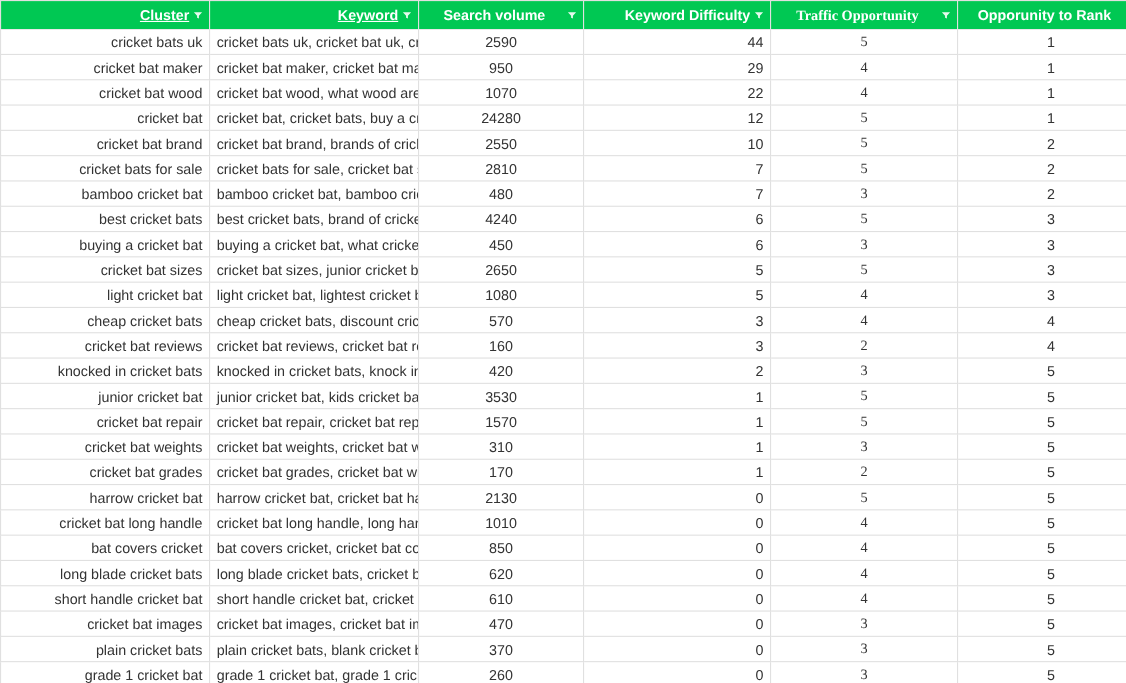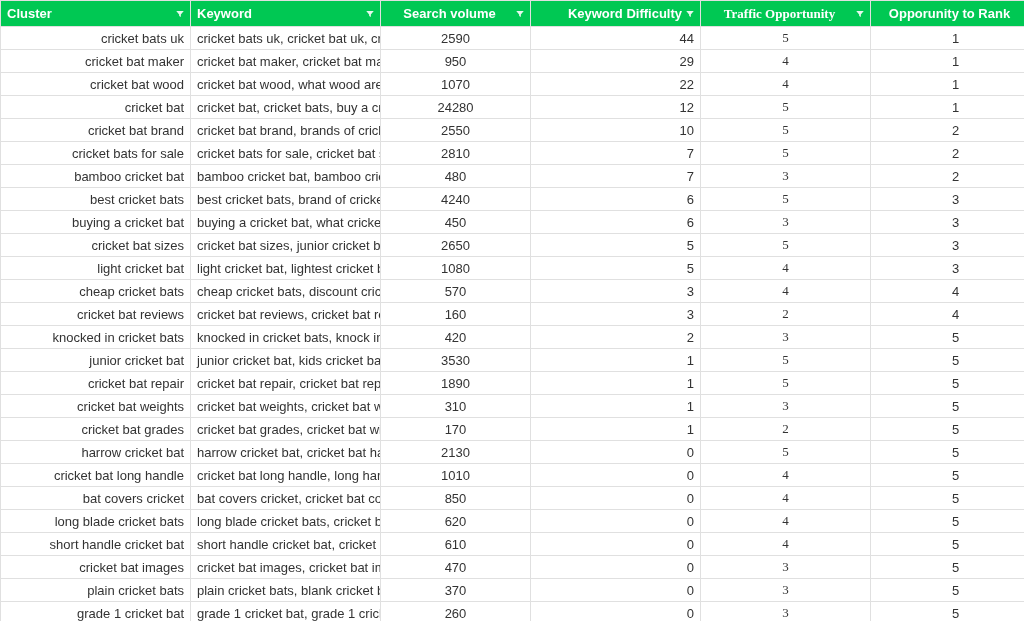--- a/index.html
+++ b/index.html
@@ -54,21 +54,21 @@
     width: 10px;
     height: 10px;
     fill: #fff;
   }
   .c-cluster { width: 190px; text-align: right; }
   .c-keyword { width: 190px; text-align: left; margin-left: 37px; }
   .c-vol     { width: 150px; text-align: center; }
   .c-diff    { width: 170px; text-align: right; }
   .c-opp     { width: 170px; text-align: center; font-family: Liberation Serif, serif; }
   .c-rank    { width: 170px; text-align: center; }
-  .header .c-cluster, .header .c-keyword { text-align: left; }
+  .header .c-cluster, .header .c-keyword { text-align: right; text-decoration: underline; }
 </style>
 </head>
 <body>
 
 <div class="sheet">
   <div class="row header">
     <div class="cell c-cluster">
       <span>Cluster</span>
       <span class="filter-icon">
           <svg viewBox="0 0 24 24">
@@ -230,21 +230,21 @@
       <div class="cell c-cluster">junior cricket bat</div>
       <div class="cell c-keyword">junior cricket bat, kids cricket bat,</div>
       <div class="cell c-vol">3530</div>
       <div class="cell c-diff">1</div>
       <div class="cell c-opp">5</div>
       <div class="cell c-rank">5</div>
     </div>
     <div class="row">
       <div class="cell c-cluster">cricket bat repair</div>
       <div class="cell c-keyword">cricket bat repair, cricket bat repa</div>
-      <div class="cell c-vol">1890</div>
+      <div class="cell c-vol">1570</div>
       <div class="cell c-diff">1</div>
       <div class="cell c-opp">5</div>
       <div class="cell c-rank">5</div>
     </div>
     <div class="row">
       <div class="cell c-cluster">cricket bat weights</div>
       <div class="cell c-keyword">cricket bat weights, cricket bat we</div>
       <div class="cell c-vol">310</div>
       <div class="cell c-diff">1</div>
       <div class="cell c-opp">3</div>

